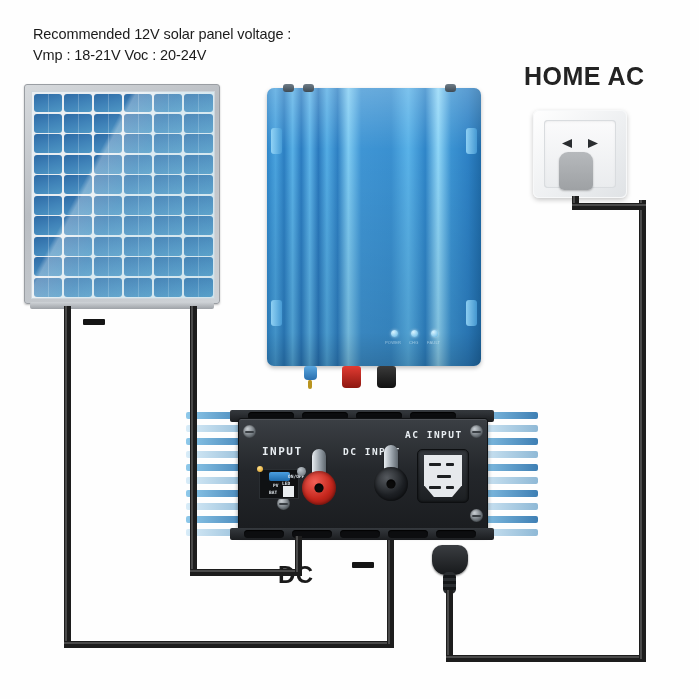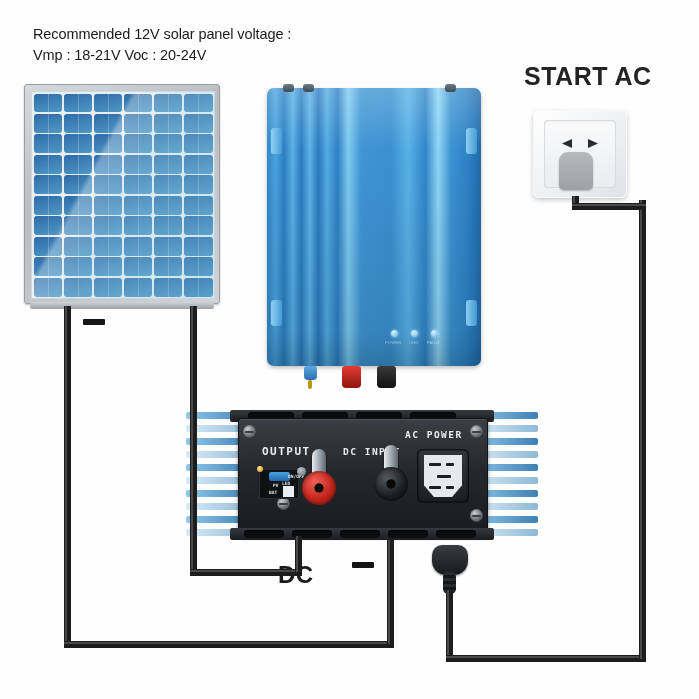--- a/index.html
+++ b/index.html
@@ -145,21 +145,21 @@
         background:repeating-linear-gradient(#2a2d30 0 3px,#141618 3px 6px);
         border-radius:5px;}
 </style>
 </head>
 <body>
 
 <div id="stage">
 
   <div class="spec" style="top:24px;">Recommended 12V solar panel voltage :</div>
   <div class="spec" style="top:45px;">Vmp : 18-21V Voc : 20-24V</div>
-  <div class="homeac">START AC</div>
+  <div class="homeac">HOME AC</div>
 
   <div id="panel">
     <div id="panel-inner">
       <div id="cellgrid">
           <div class="cell"></div>
           <div class="cell"></div>
           <div class="cell"></div>
           <div class="cell"></div>
           <div class="cell"></div>
           <div class="cell"></div>
@@ -290,23 +290,23 @@
       <div class="vent" style="left:126px;top:2px;width:46px;"></div>
       <div class="vent" style="left:180px;top:2px;width:46px;"></div>
     </div>
 
     <div id="face">
       <div class="pscrew" style="left:4px;top:6px;"></div>
       <div class="pscrew" style="right:4px;top:6px;"></div>
       <div class="pscrew" style="left:38px;top:78px;"></div>
       <div class="pscrew" style="right:4px;top:90px;"></div>
 
-      <div class="ptxt" style="left:23px;top:26px;font-size:11px;">OUTPUT</div>
+      <div class="ptxt" style="left:23px;top:26px;font-size:11px;">INPUT</div>
       <div class="ptxt" style="left:104px;top:27px;font-size:9.5px;">DC INPUT</div>
-      <div class="ptxt" style="left:166px;top:10px;font-size:9.5px;">AC POWER</div>
+      <div class="ptxt" style="left:166px;top:10px;font-size:9.5px;">AC INPUT</div>
 
       <div id="swblock" style="left:20px;top:50px;">
         <div id="swtoggle" style="left:9px;top:2px;"></div>
         <div class="swtxt" style="left:13px;top:13px;">PV</div>
         <div class="swtxt" style="left:9px;top:20px;">BAT</div>
         <div class="swtxt" style="left:22px;top:11px;">LED</div>
         <div class="swtxt" style="left:28px;top:4px;">ON/OFF</div>
         <div style="position:absolute;left:23px;top:16px;width:11px;height:11px;background:#e9edf0;"></div>
       </div>
       <div class="swled" style="left:18px;top:47px;"></div>

